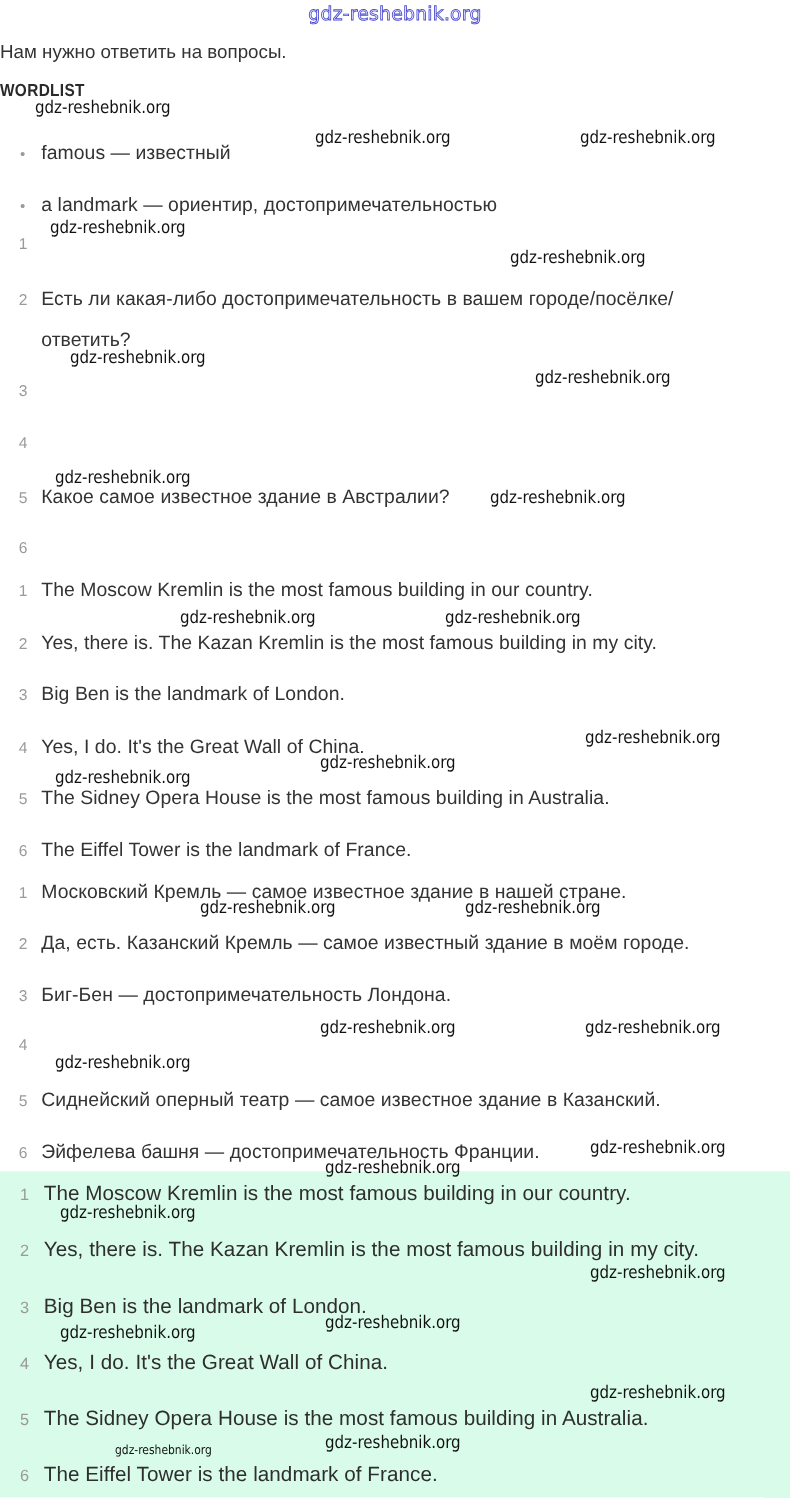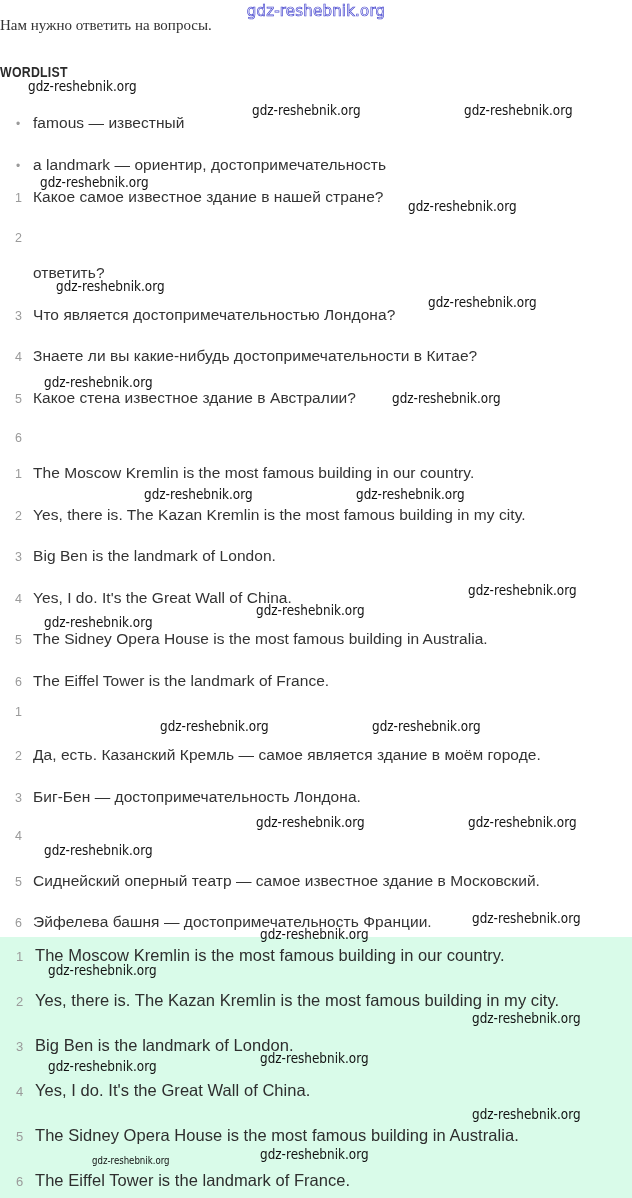--- a/index.html
+++ b/index.html
@@ -23,24 +23,23 @@
       text-align: center;
       font-family: "DejaVu Sans", sans-serif;
       font-size: 15px;
       color: #ffffff;
       -webkit-text-stroke: 0.7px #4b4bd0;
       letter-spacing: 0.2px;
     }
     .intro {
       position: absolute;
       left: 0;
-      top: 17px;
+      top: 33px;
       font-size: 15px;
       color: #333333;
-      font-family: Liberation Serif, serif;
     }
     .wordlist-heading {
       position: absolute;
       left: 0;
       top: 64px;
       font-size: 14px;
       font-weight: bold;
       color: #2a2a2a;
       font-family: "Liberation Sans Narrow", "Liberation Sans", sans-serif;
       transform: scaleX(0.88);
@@ -116,45 +115,43 @@
 <div class="intro">Нам нужно ответить на вопросы.</div>
 
 <div class="wordlist-heading">WORDLIST</div>
 
 <div class="row" style="top:114px;">
   <span class="bullet">•</span>
   <span class="txt">famous — известный</span>
 </div>
 <div class="row" style="top:156px;">
   <span class="bullet">•</span>
-  <span class="txt">a landmark — ориентир, достопримечательность</span>
+  <span class="txt">a landmark — ориентир, достопримечательностью</span>
 </div>
 
 <div class="row" style="top:188px;">
   <span class="num">1</span>
-  <span class="txt">Какое самое известное здание в нашей стране?</span>
 </div>
 <div class="row" style="top:231px;">
   <span class="num">2</span>
+  <span class="txt">Есть ли какая-либо достопримечательность в вашем городе/посёлке/</span>
 </div>
 <div class="row" style="top:264px;">
   <span class="num"></span>
   <span class="txt">ответить?</span>
 </div>
 <div class="row" style="top:306px;">
   <span class="num">3</span>
-  <span class="txt">Что является достопримечательностью Лондона?</span>
 </div>
 <div class="row" style="top:347px;">
   <span class="num">4</span>
-  <span class="txt">Знаете ли вы какие-нибудь достопримечательности в Китае?</span>
 </div>
 <div class="row" style="top:389px;">
   <span class="num">5</span>
-  <span class="txt">Какое стена известное здание в Австралии?</span>
+  <span class="txt">Какое самое известное здание в Австралии?</span>
 </div>
 <div class="row" style="top:431px;">
   <span class="num">6</span>
 </div>
 
 <div class="row" style="top:464px;">
   <span class="num">1</span>
   <span class="txt">The Moscow Kremlin is the most famous building in our country.</span>
 </div>
 <div class="row" style="top:506px;">
@@ -173,35 +170,36 @@
   <span class="num">5</span>
   <span class="txt">The Sidney Opera House is the most famous building in Australia.</span>
 </div>
 <div class="row" style="top:672px;">
   <span class="num">6</span>
   <span class="txt">The Eiffel Tower is the landmark of France.</span>
 </div>
 
 <div class="row" style="top:705px;">
   <span class="num">1</span>
+  <span class="txt">Московский Кремль — самое известное здание в нашей стране.</span>
 </div>
 <div class="row" style="top:746px;">
   <span class="num">2</span>
-  <span class="txt">Да, есть. Казанский Кремль — самое является здание в моём городе.</span>
+  <span class="txt">Да, есть. Казанский Кремль — самое известный здание в моём городе.</span>
 </div>
 <div class="row" style="top:788px;">
   <span class="num">3</span>
   <span class="txt">Биг-Бен — достопримечательность Лондона.</span>
 </div>
 <div class="row" style="top:829px;">
   <span class="num">4</span>
 </div>
 <div class="row" style="top:872px;">
   <span class="num">5</span>
-  <span class="txt">Сиднейский оперный театр — самое известное здание в Московский.</span>
+  <span class="txt">Сиднейский оперный театр — самое известное здание в Казанский.</span>
 </div>
 <div class="row" style="top:913px;">
   <span class="num">6</span>
   <span class="txt">Эйфелева башня — достопримечательность Франции.</span>
 </div>
 
 <div class="answer-box">
   <div class="row" style="top:9px;">
     <span class="num">1</span>
     <span class="txt">The Moscow Kremlin is the most famous building in our country.</span>

